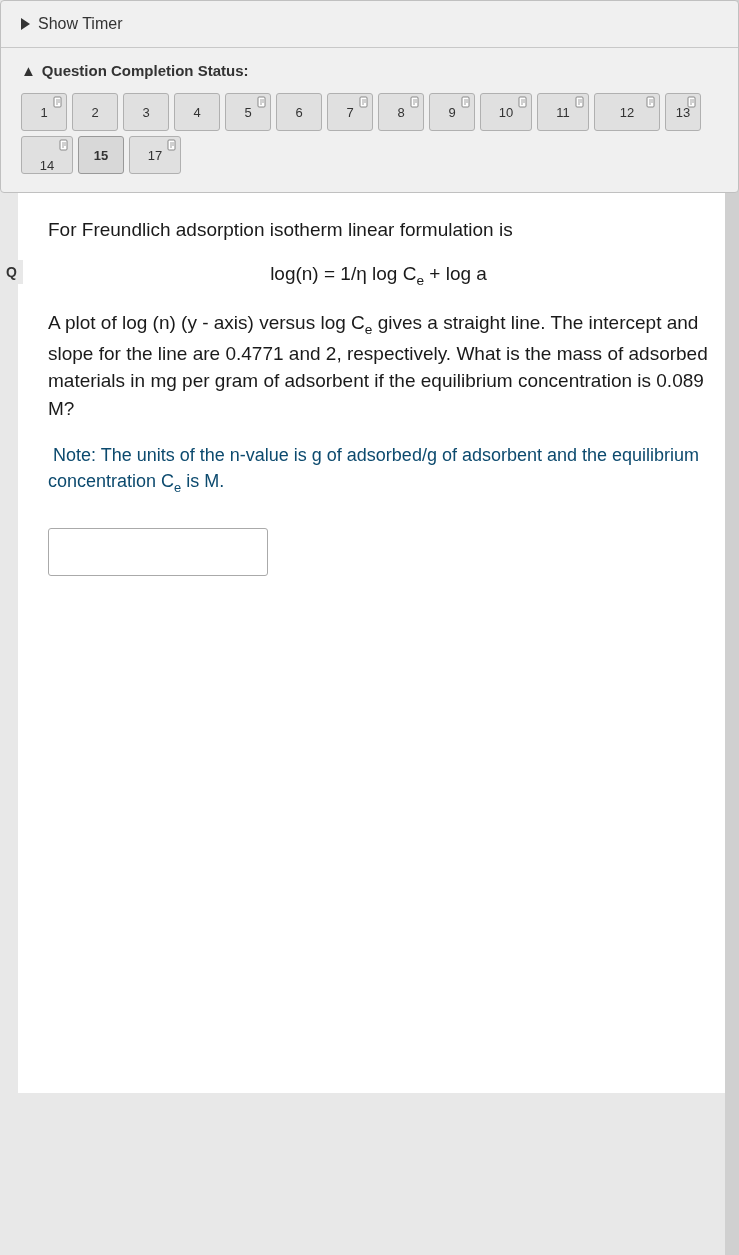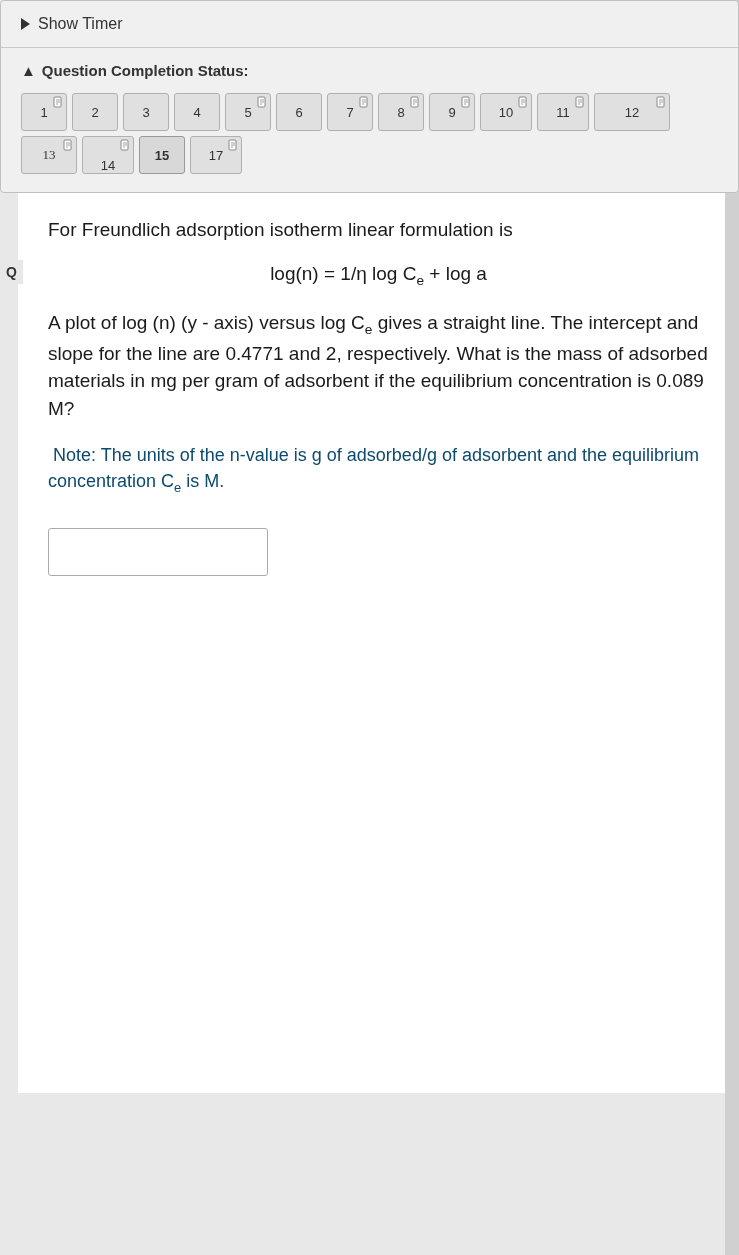--- a/index.html
+++ b/index.html
@@ -273,30 +273,30 @@
         </div>
         <div class="q-btn" style="width:52px;">
           <span>11</span>
           <span class="doc-icon">
             <svg viewBox="0 0 10 12" fill="none" xmlns="http://www.w3.org/2000/svg">
               <rect x="1" y="1" width="7" height="10" rx="1" fill="white" stroke="#888" stroke-width="1"></rect>
               <path d="M3 4h4M3 6h4M3 8h2" stroke="#888" stroke-width="0.8"></path>
             </svg>
           </span>
         </div>
-        <div class="q-btn" style="width:76px;">
+        <div class="q-btn" style="width:66px;">
           <span>12</span>
           <span class="doc-icon">
             <svg viewBox="0 0 10 12" fill="none" xmlns="http://www.w3.org/2000/svg">
               <rect x="1" y="1" width="7" height="10" rx="1" fill="white" stroke="#888" stroke-width="1"></rect>
               <path d="M3 4h4M3 6h4M3 8h2" stroke="#888" stroke-width="0.8"></path>
             </svg>
           </span>
         </div>
-        <div class="q-btn" style="width:56px;font-family:Liberation Serif, serif;">
+        <div class="q-btn" style="width:36px;">
           <span>13</span>
           <span class="doc-icon">
             <svg viewBox="0 0 10 12" fill="none" xmlns="http://www.w3.org/2000/svg">
               <rect x="1" y="1" width="7" height="10" rx="1" fill="white" stroke="#888" stroke-width="1"></rect>
               <path d="M3 4h4M3 6h4M3 8h2" stroke="#888" stroke-width="0.8"></path>
             </svg>
           </span>
         </div>
         <div class="q-btn" style="width:52px;align-items:flex-end;">
           <span>14</span>

